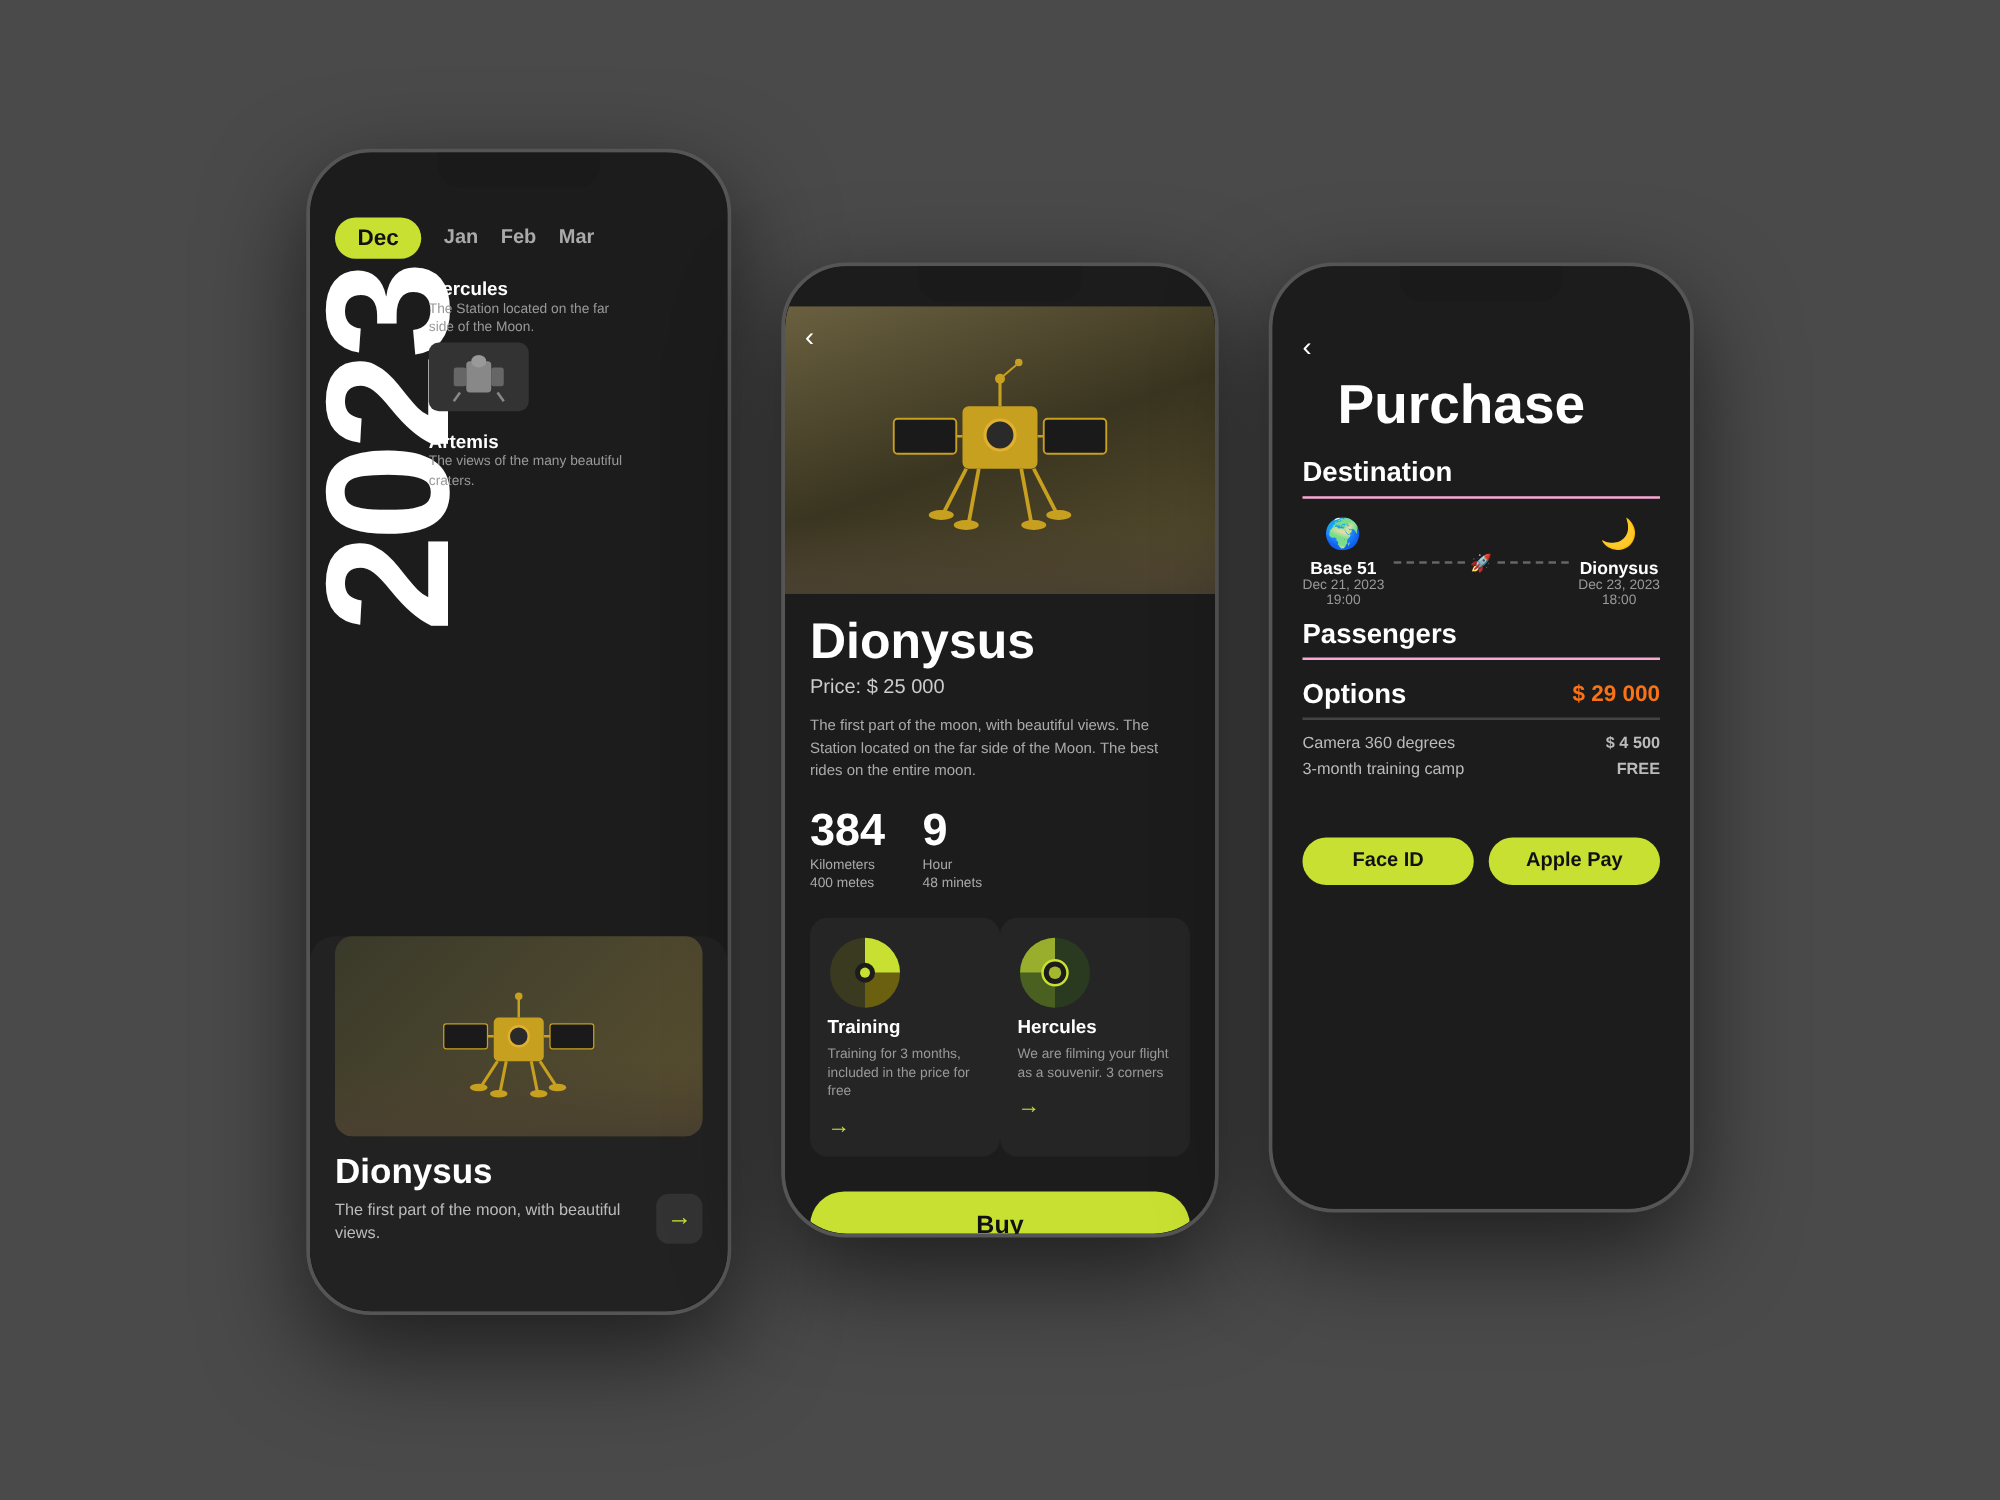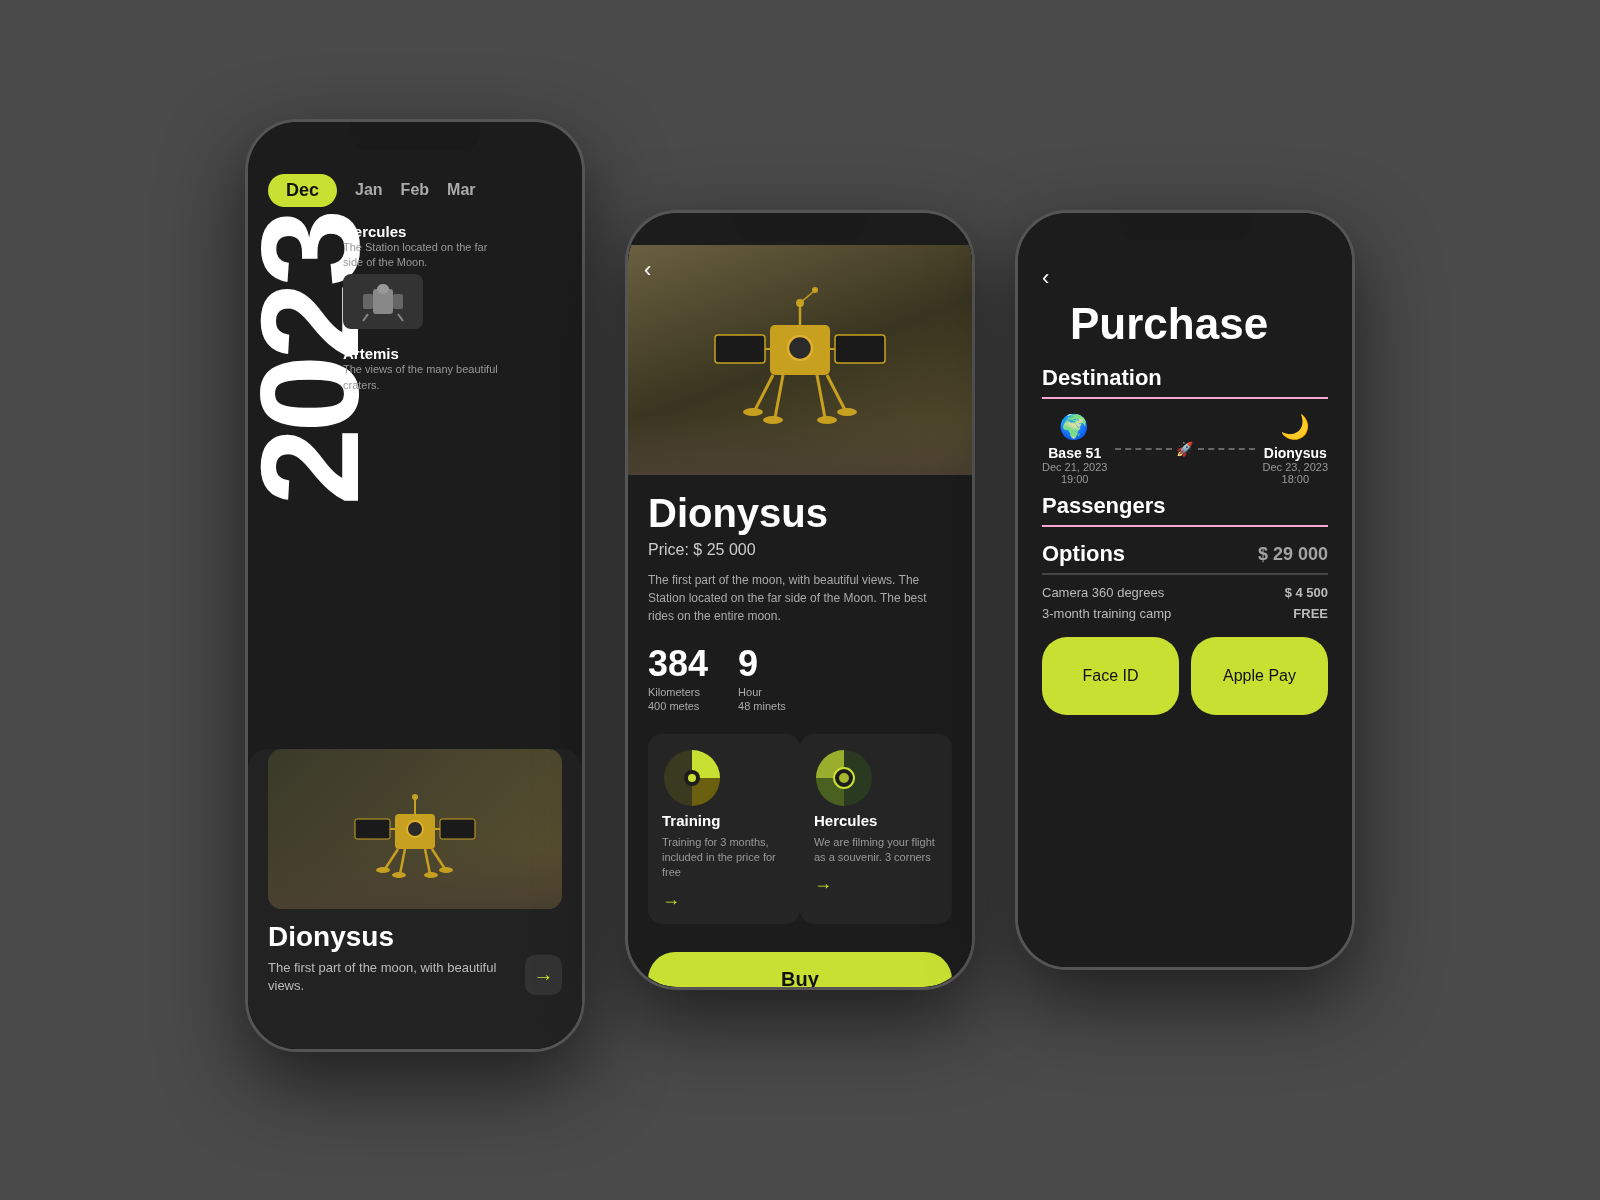--- a/index.html
+++ b/index.html
@@ -362,21 +362,21 @@
       border-bottom: 2px solid #444;
       padding-bottom: 6px;
       margin-bottom: 10px;
     }
     .p3-options-title {
       color: #fff;
       font-weight: 900;
       font-size: 22px;
     }
     .p3-options-total {
-      color: #a3a3a3;
+      color: #f97316;
       font-weight: 700;
       font-size: 18px;
     }
     .p3-option-row {
       display: flex;
       justify-content: space-between;
       margin-bottom: 6px;
     }
     .p3-option-name {
       color: #bbb;
@@ -389,26 +389,27 @@
     }
     .p3-buttons {
       display: flex;
       gap: 12px;
       margin-top: 16px;
     }
     .p3-btn {
       flex: 1;
       background: #c8e032;
       color: #111;
-      font-weight: 400;
+      font-weight: 700;
       font-size: 16px;
       border: none;
       border-radius: 25px;
-      padding: 30px 10px;
+      padding: 10px 10px;
       cursor: pointer;
+      margin-top: 32px;
     }
 
     
     .pie-icon {
       width: 60px;
       height: 60px;
     }
 
     
     .ground-surface {

